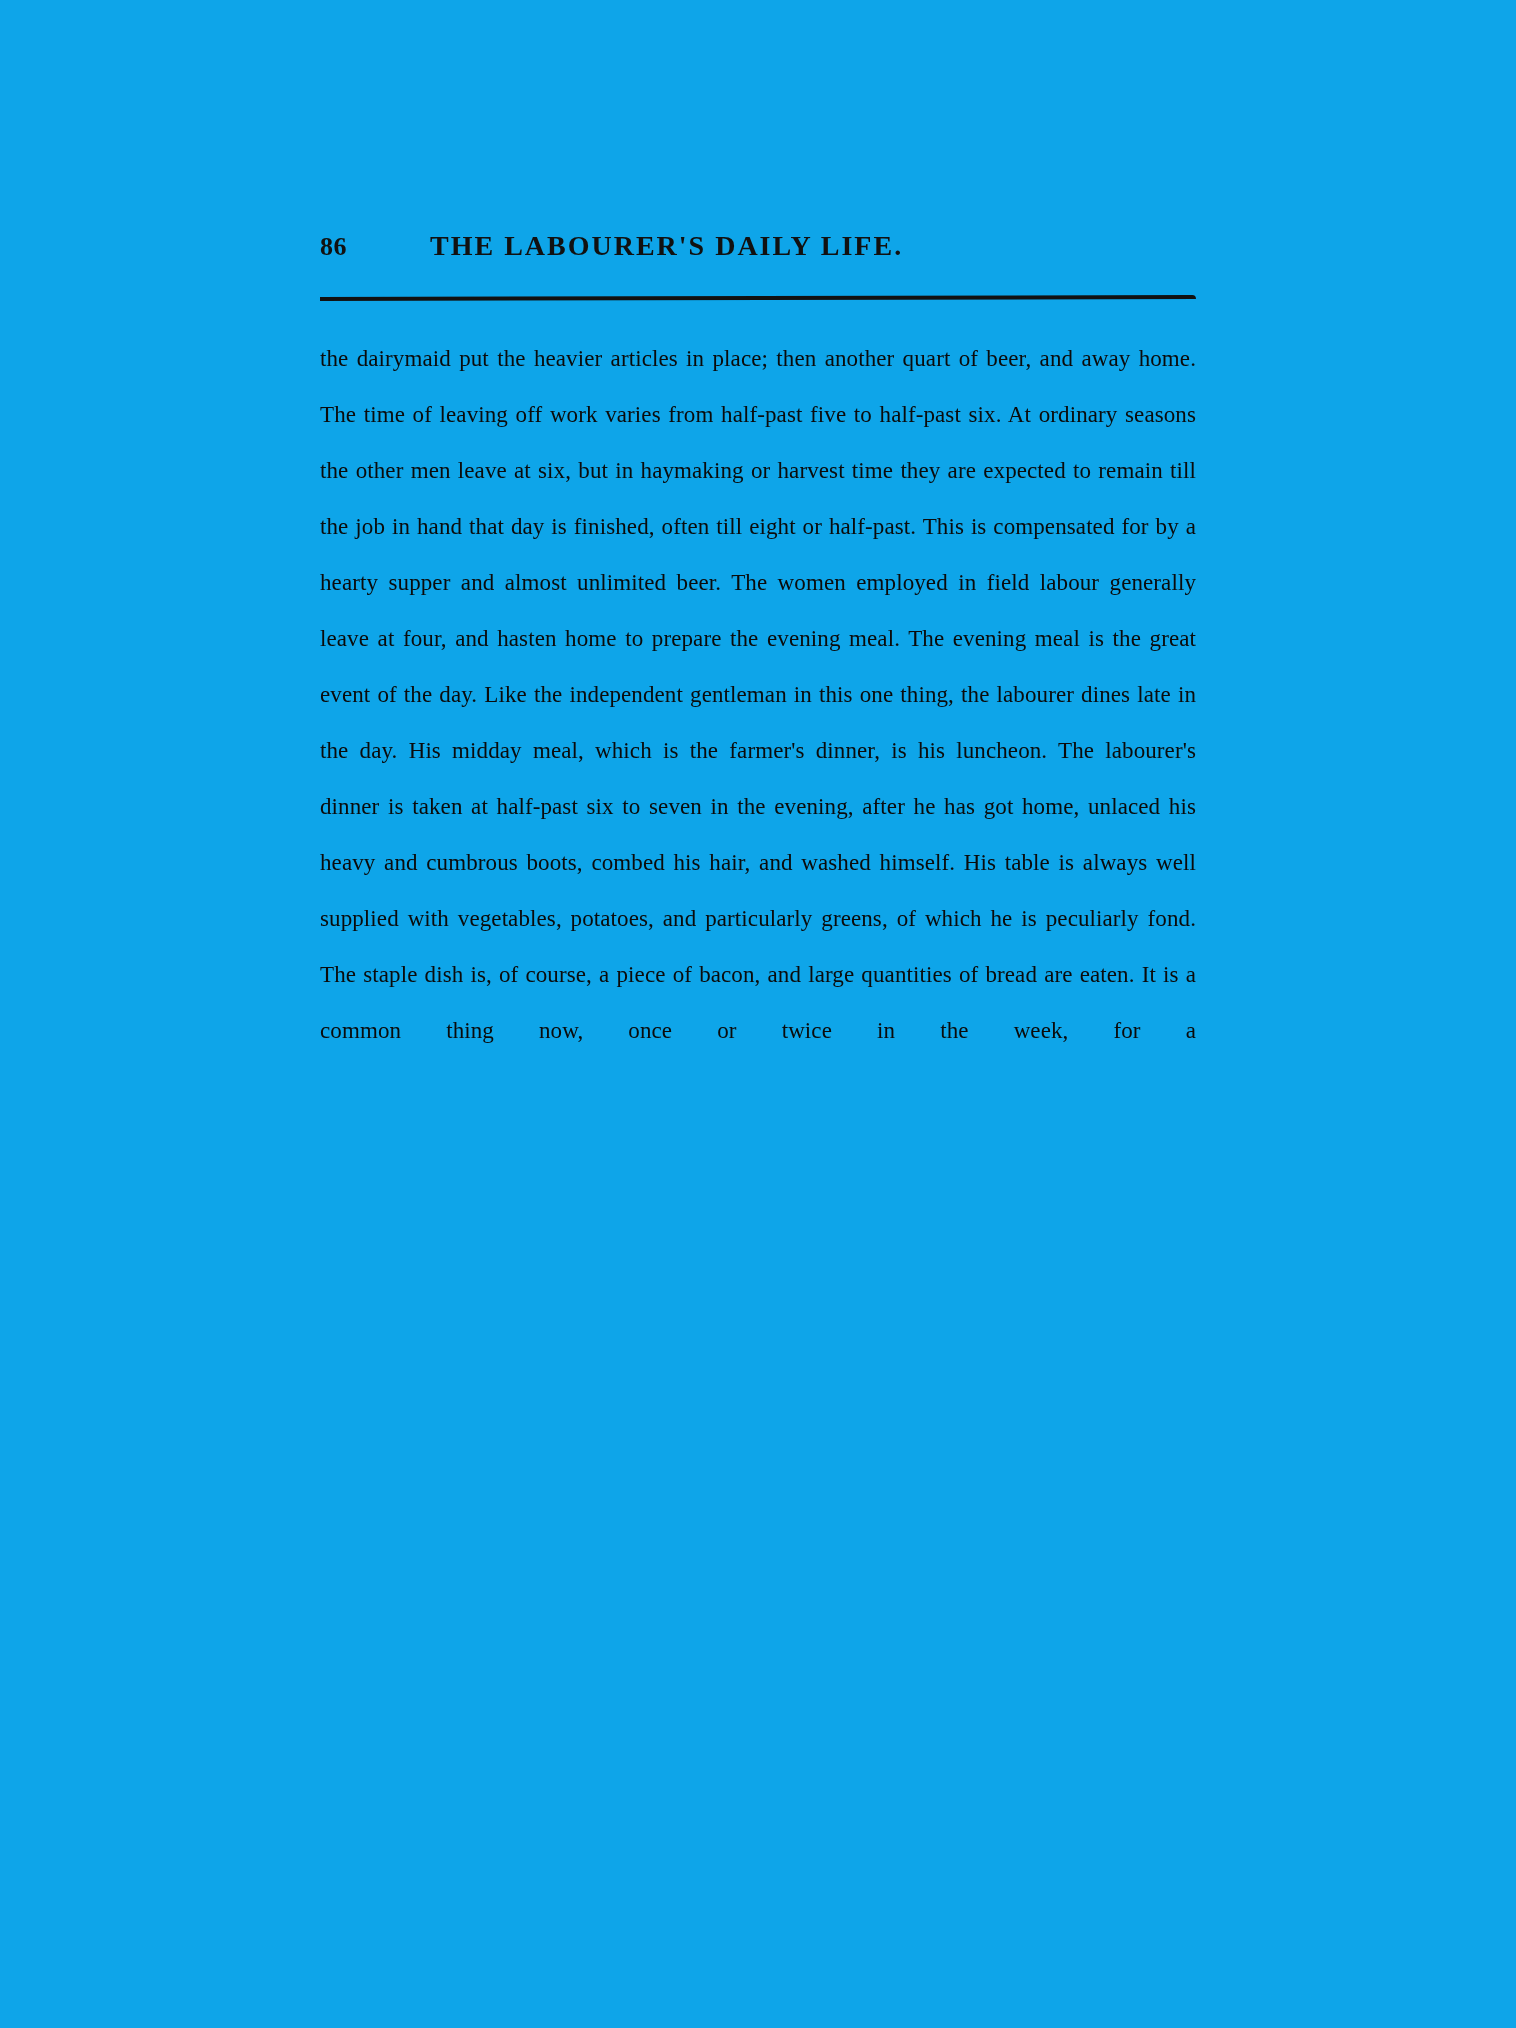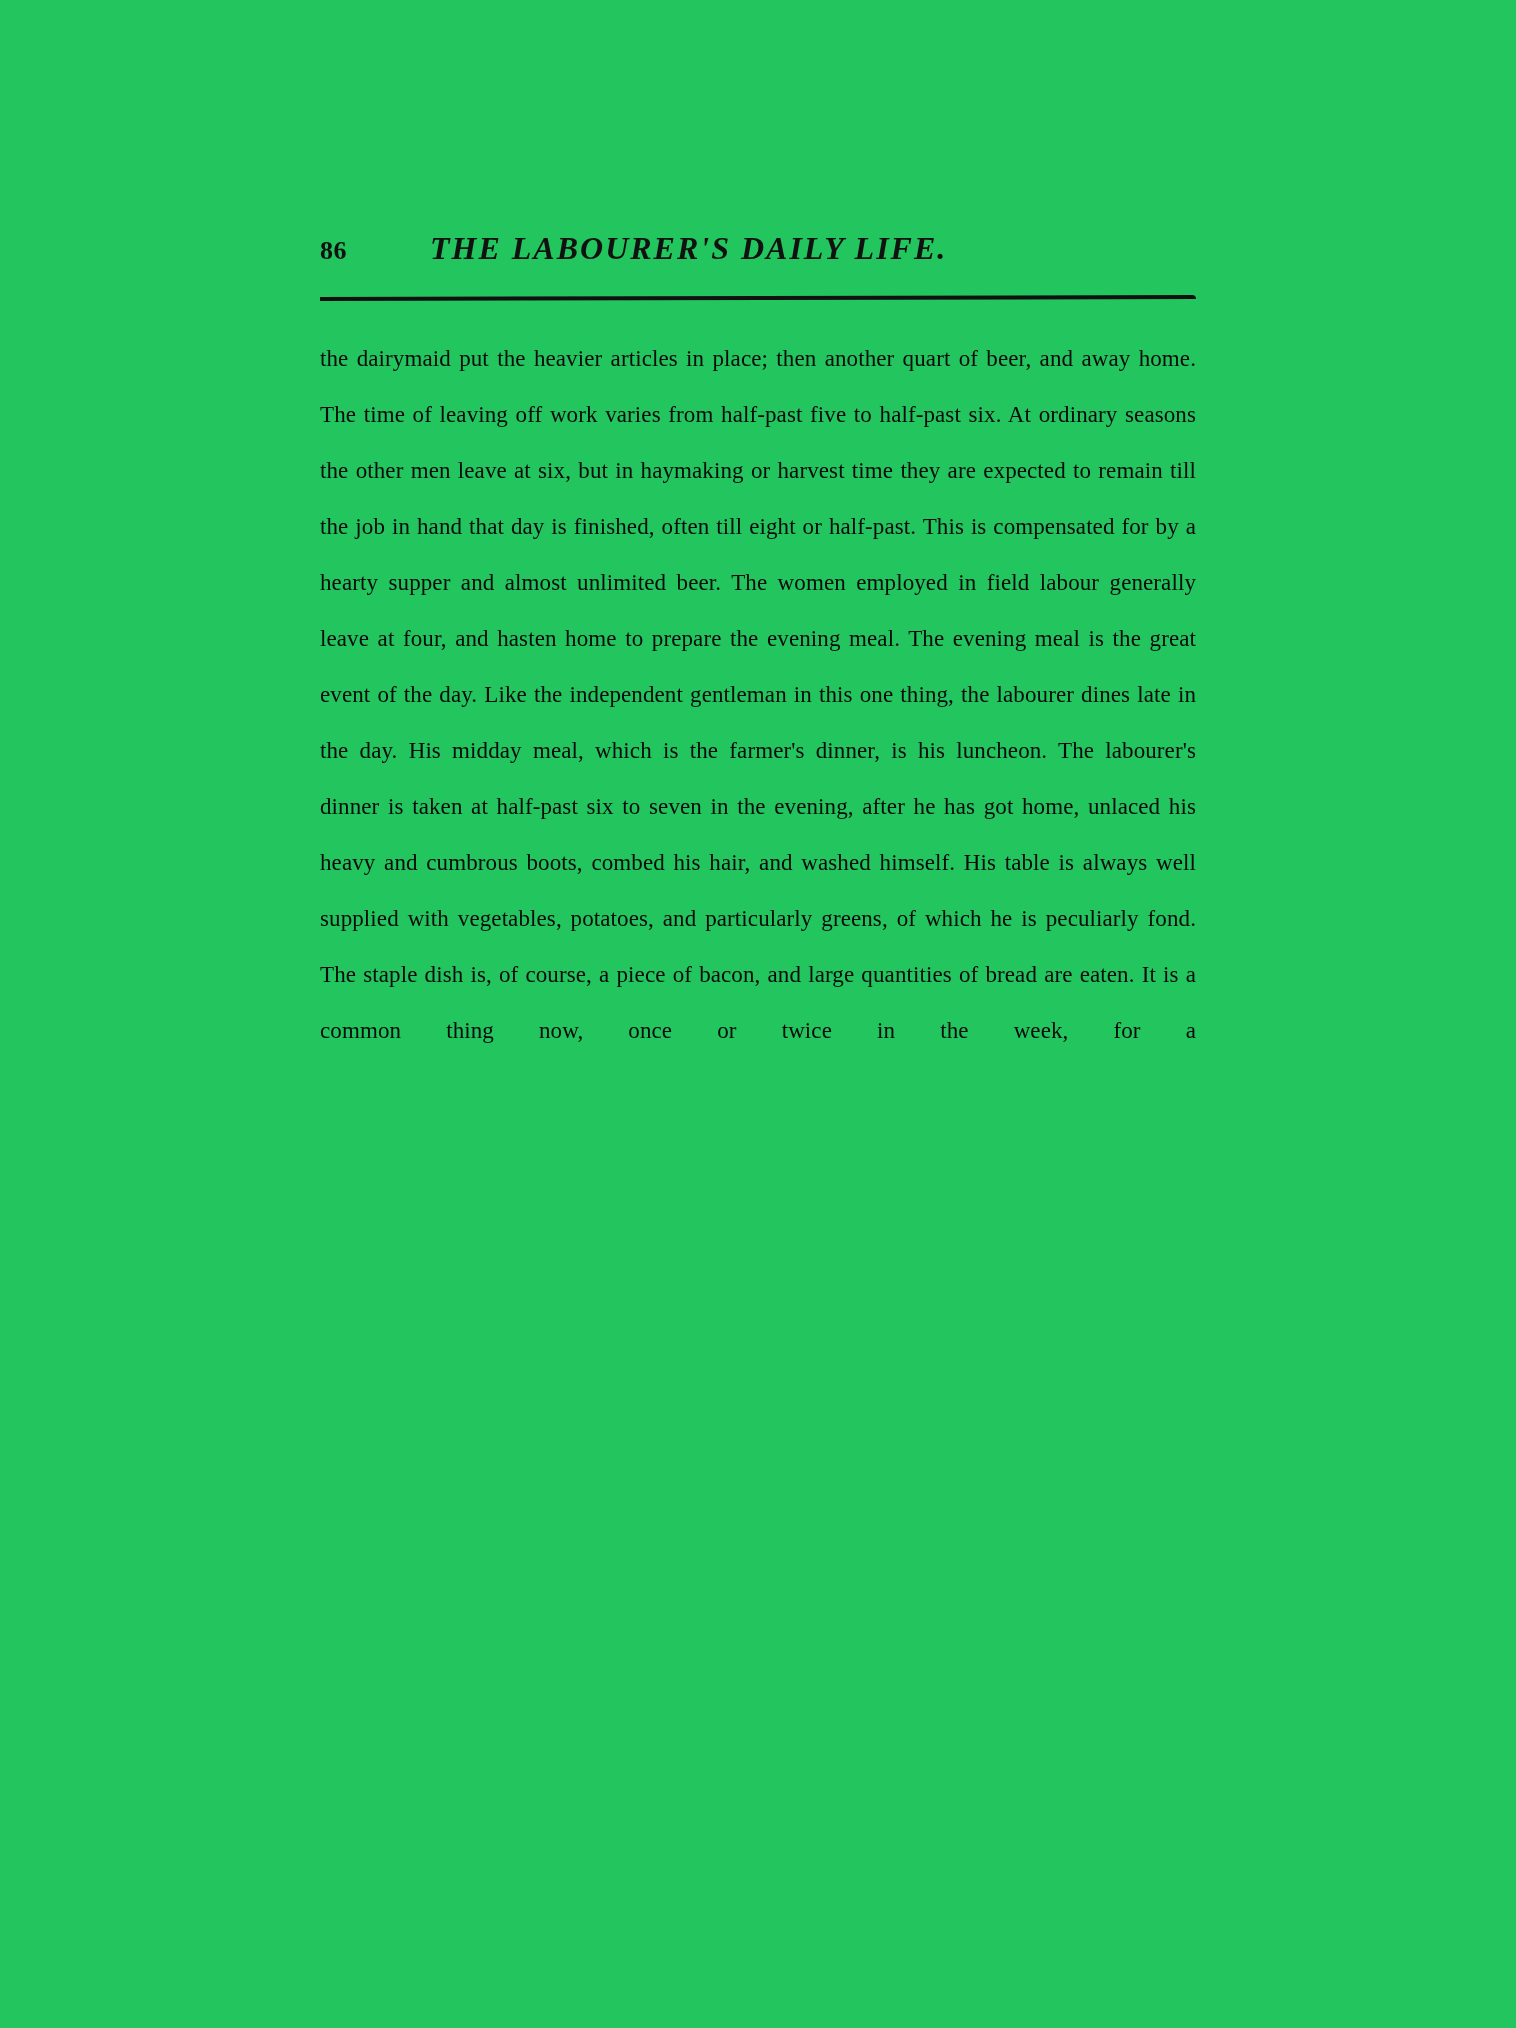--- a/index.html
+++ b/index.html
@@ -14,21 +14,21 @@
     color: #0d0d0d;
     position: relative;
     overflow: hidden;
   }
   .page {
     position: absolute;
     left: 0;
     top: 0;
     width: 1516px;
     height: 2028px;
-    background: #22c55e;
+    background: #0ea5e9;
   }
   .page-inner {
     position: absolute;
     left: 320px;
     top: 230px;
     width: 880px;
   }
   .header-row {
     display: flex;
     align-items: baseline;
@@ -37,23 +37,22 @@
   .folio {
     font-family: "Liberation Serif", serif;
     font-size: 26px;
     font-weight: 700;
     letter-spacing: 0.5px;
     width: 110px;
     color: #111;
   }
   .running-head {
     font-family: "Liberation Serif", serif;
-    font-style: italic;
     font-weight: 700;
-    font-size: 32px;
+    font-size: 28px;
     letter-spacing: 2.0px;
     color: #111;
     white-space: nowrap;
   }
   .rule {
     position: relative;
     margin-top: 20px;
     width: 876px;
     height: 7px;
   }

